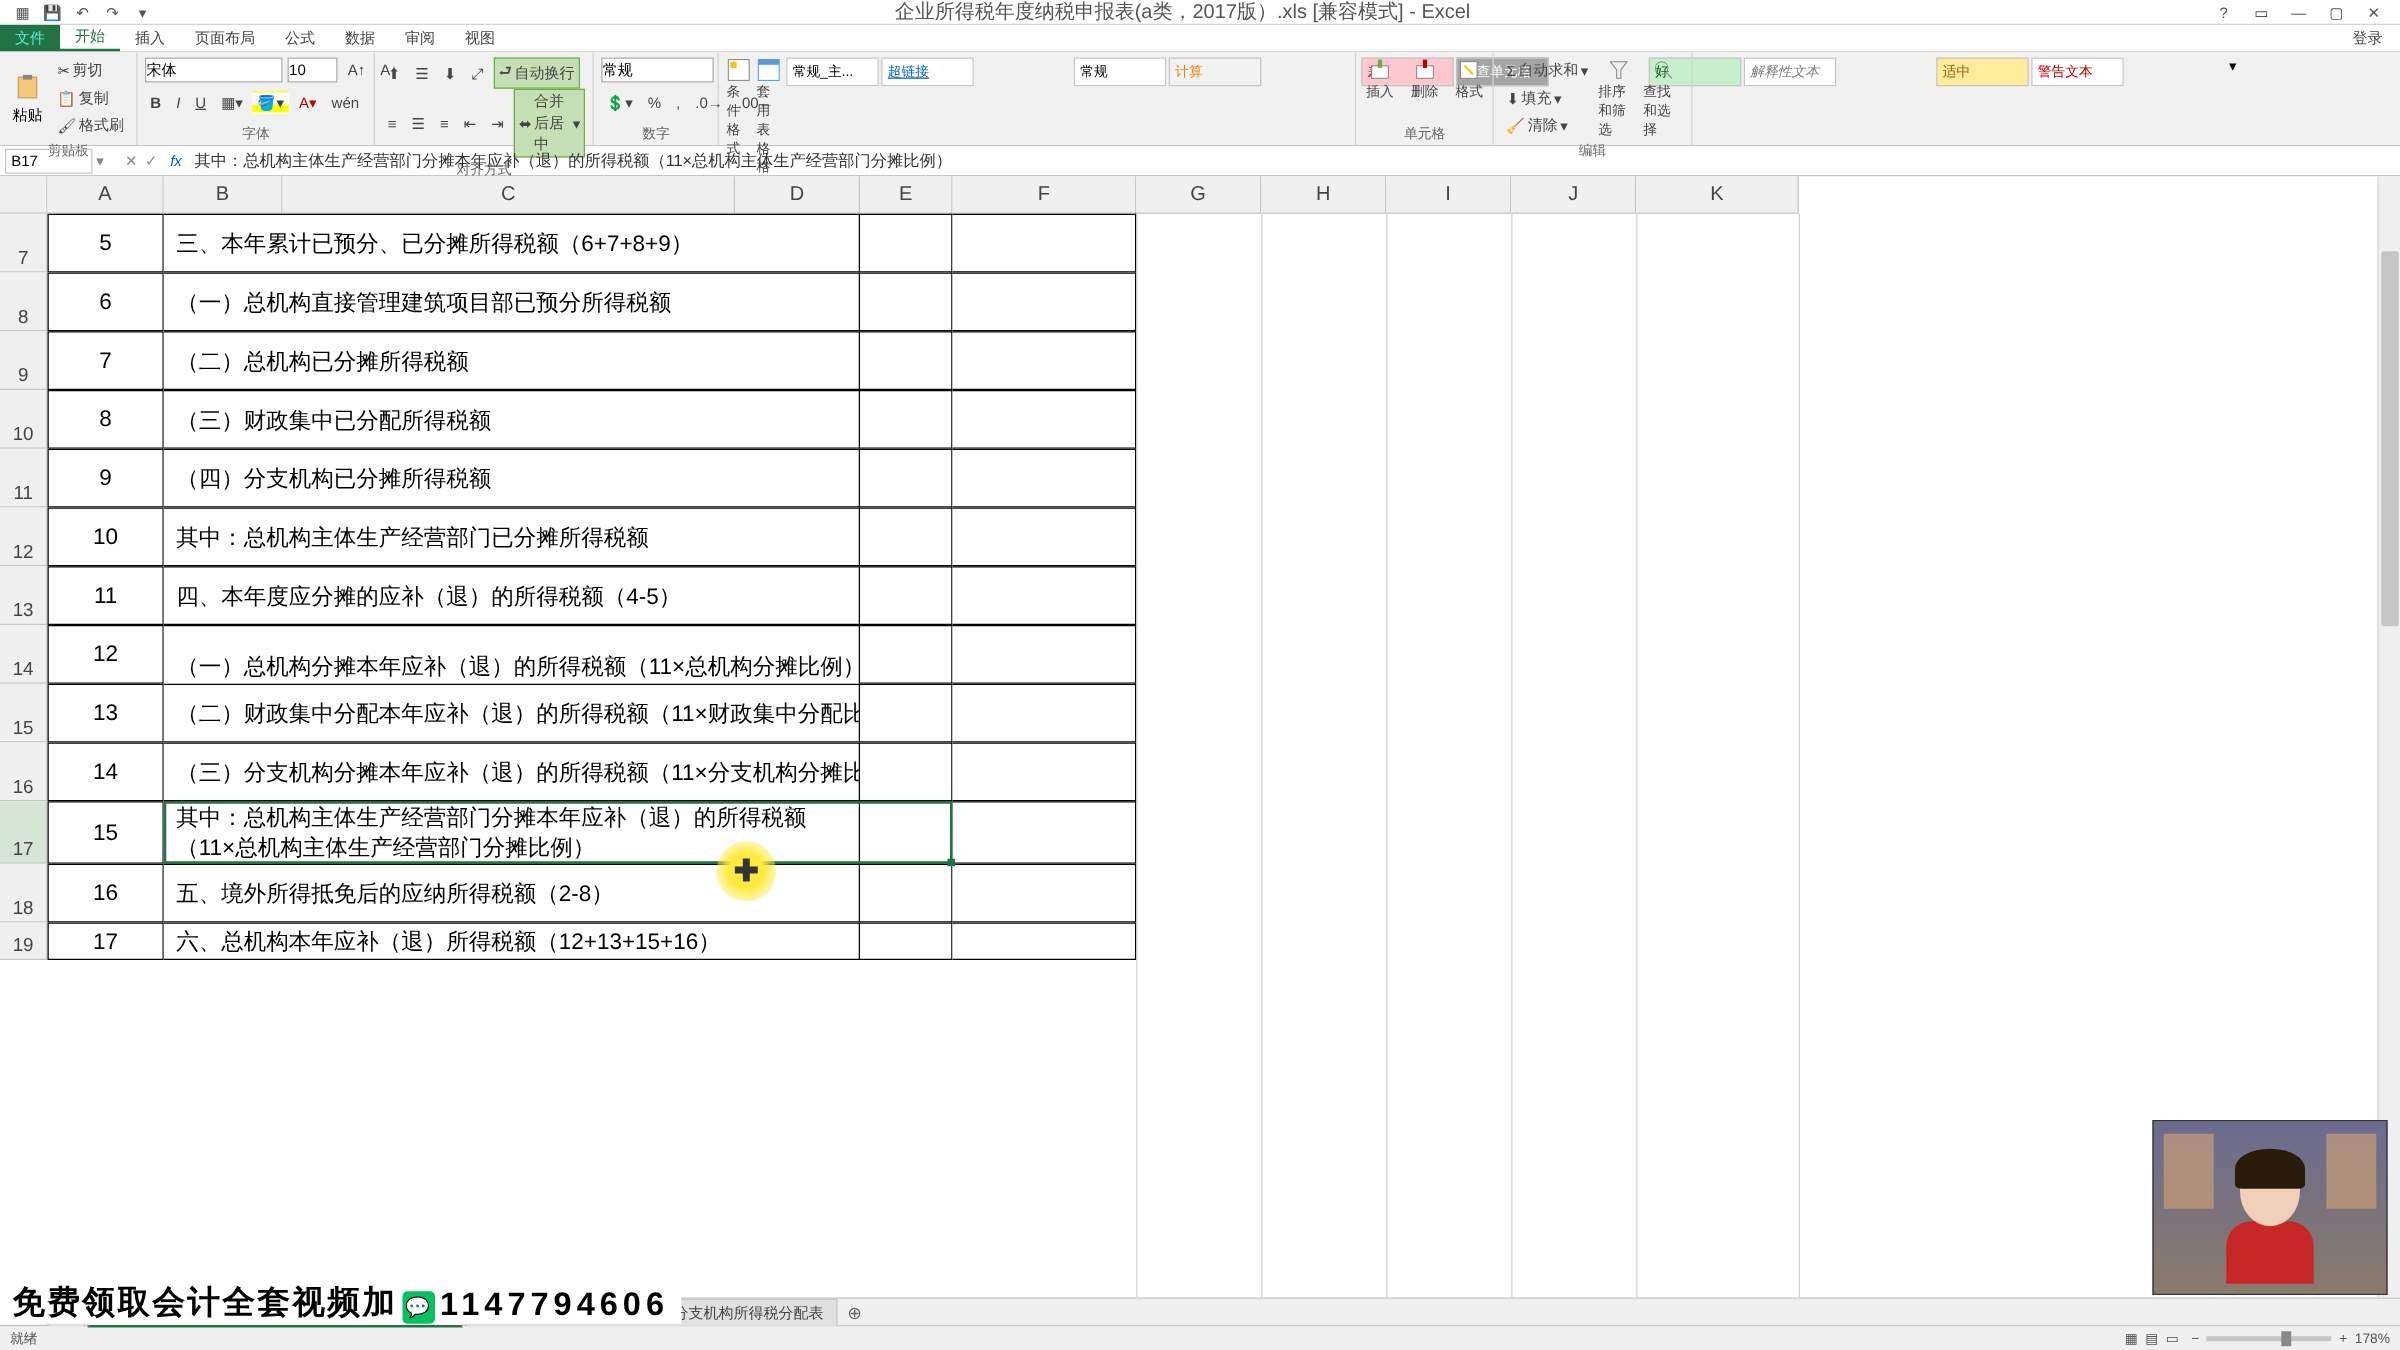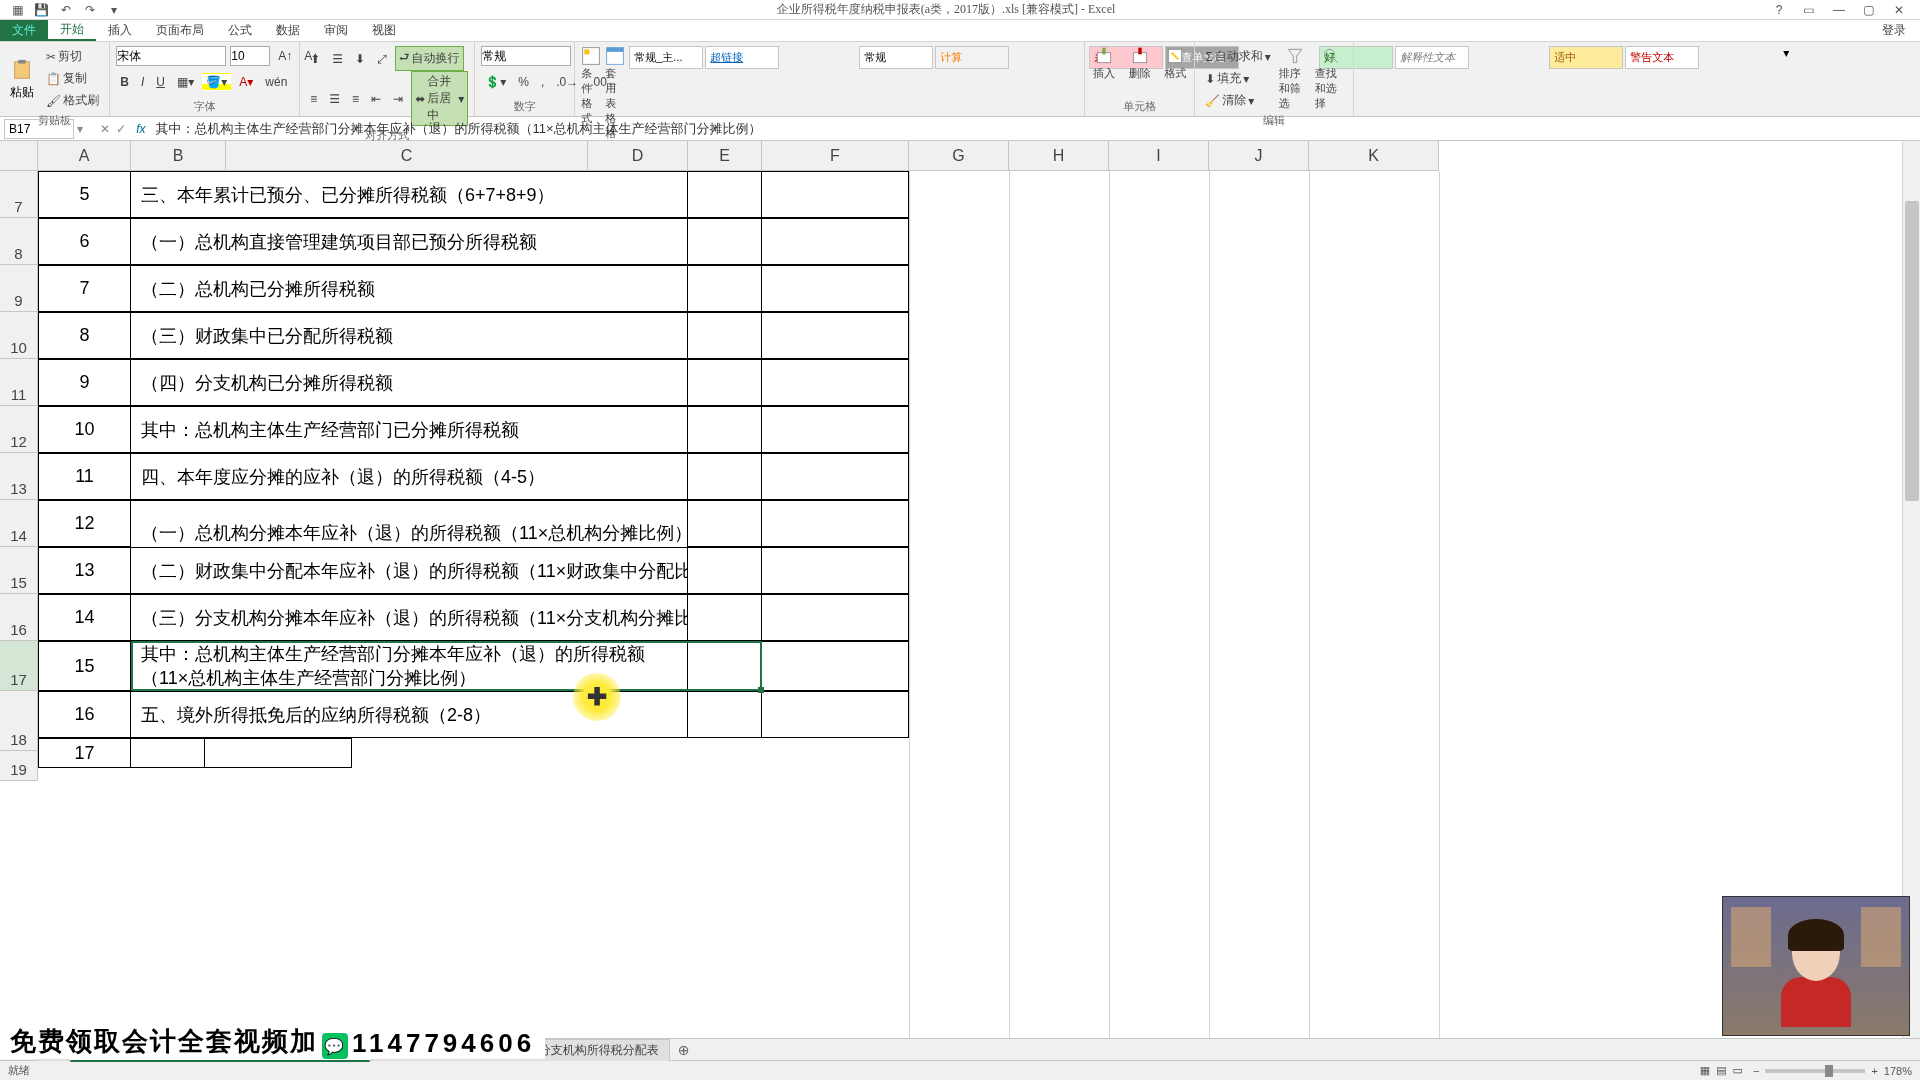--- a/index.html
+++ b/index.html
@@ -1,21 +1,21 @@
 <!DOCTYPE html>
 <html><head>
   <meta charset="utf-8">
   <style>
     * { margin: 0; padding: 0; box-sizing: border-box; font-family: "Microsoft YaHei", "SimSun", Arial, sans-serif; }
     body { width: 1920px; height: 1080px; background: #fff; overflow: hidden; font-size: 12px; position: relative; }
 
     .title-bar { height: 20px; background: #fff; display: flex; align-items: center; border-bottom: 1px solid #d4d4d4; }
     .qat { display: flex; gap: 8px; padding-left: 10px; align-items: center; }
     .qat-item { width: 16px; height: 16px; display: flex; align-items: center; justify-content: center; color: #555; }
-    .title-text { flex: 1; text-align: center; color: #555; font-size: 12px; font-family: Liberation Serif, serif; }
+    .title-text { flex: 1; text-align: center; color: #555; font-size: 16px; }
     .title-right { display: flex; gap: 12px; padding-right: 12px; }
     .title-right-btn { width: 18px; height: 18px; display: flex; align-items: center; justify-content: center; color: #555; }
 
     .menu-bar { height: 22px; display: flex; align-items: center; background: #fff; border-bottom: 1px solid #d4d4d4; }
     .menu-item { padding: 0 12px; height: 100%; display: flex; align-items: center; color: #444; cursor: pointer; }
     .menu-item.file { background: #217346; color: #5eead4; }
     .menu-item.active { border-bottom: 2px solid #217346; color: #217346; }
     .login { margin-left: auto; padding-right: 14px; color: #444; }
 
     .ribbon { height: 75px; background: #f1f1f1; border-bottom: 1px solid #c6c6c6; display: flex; }
@@ -333,21 +333,21 @@
       <div class="row-h" style="height: 47px;">8</div>
       <div class="row-h" style="height: 47px;">9</div>
       <div class="row-h" style="height: 47px;">10</div>
       <div class="row-h" style="height: 47px;">11</div>
       <div class="row-h" style="height: 47px;">12</div>
       <div class="row-h" style="height: 47px;">13</div>
       <div class="row-h" style="height: 47px;">14</div>
       <div class="row-h" style="height: 47px;">15</div>
       <div class="row-h" style="height: 47px;">16</div>
       <div class="row-h selected" style="height: 50px;">17</div>
-      <div class="row-h" style="height: 60px; text-align: right;">18</div>
+      <div class="row-h" style="height: 47px; text-align: right;">18</div>
       <div class="row-h" style="height: 30px;">19</div>
     </div>
   <div class="grid-body" id="grid-body">
       <div class="grid-row" style="top: 0px; height: 47px;">
         <div class="cell numcol" style="width: 93px; height: 47px;">5</div>
         <div class="cell txtcol" style="width: 557px; height: 47px; white-space: nowrap; align-items: center;">三、本年累计已预分、已分摊所得税额（6+7+8+9）</div>
         <div class="cell mergecol" style="width: 74px; height: 47px;"></div>
         <div class="cell fcol" style="width: 147px; height: 47px;"></div>
       </div>
       <div class="grid-row" style="top: 47px; height: 47px;">
@@ -411,20 +411,21 @@
         <div class="cell fcol" style="width: 147px; height: 50px;"></div>
       </div>
       <div class="grid-row" style="top: 520px; height: 47px;">
         <div class="cell numcol" style="width: 93px; height: 47px;">16</div>
         <div class="cell txtcol" style="width: 557px; height: 47px; white-space: nowrap; align-items: center;">五、境外所得抵免后的应纳所得税额（2-8）</div>
         <div class="cell mergecol" style="width: 74px; height: 47px;"></div>
         <div class="cell fcol" style="width: 147px; height: 47px;"></div>
       </div>
       <div class="grid-row" style="top: 567px; height: 30px;">
         <div class="cell numcol" style="width: 93px; height: 30px;">17</div>
+        <div class="cell txtcol" style="width: 557px; height: 30px; white-space: nowrap; align-items: center;">六、总机构本年应补（退）所得税额（12+13+15+16）</div>
         <div class="cell mergecol" style="width: 74px; height: 30px;"></div>
         <div class="cell fcol" style="width: 147px; height: 30px;"></div>
       </div>
     </div>
 
   <div id="vlines">
       <div class="vline" style="left: 909px;"></div>
       <div class="vline" style="left: 1009px;"></div>
       <div class="vline" style="left: 1109px;"></div>
       <div class="vline" style="left: 1209px;"></div>

